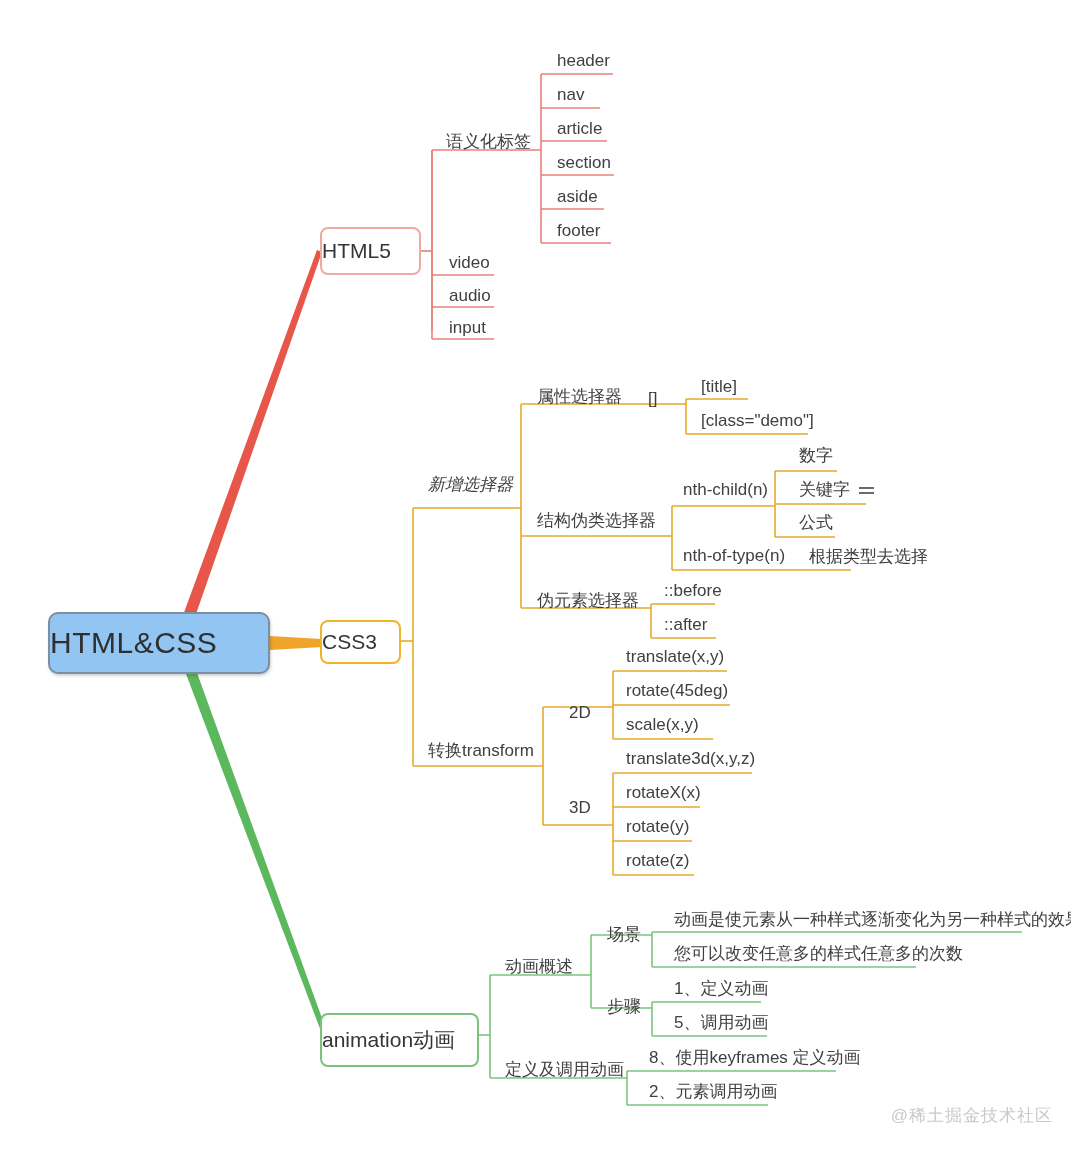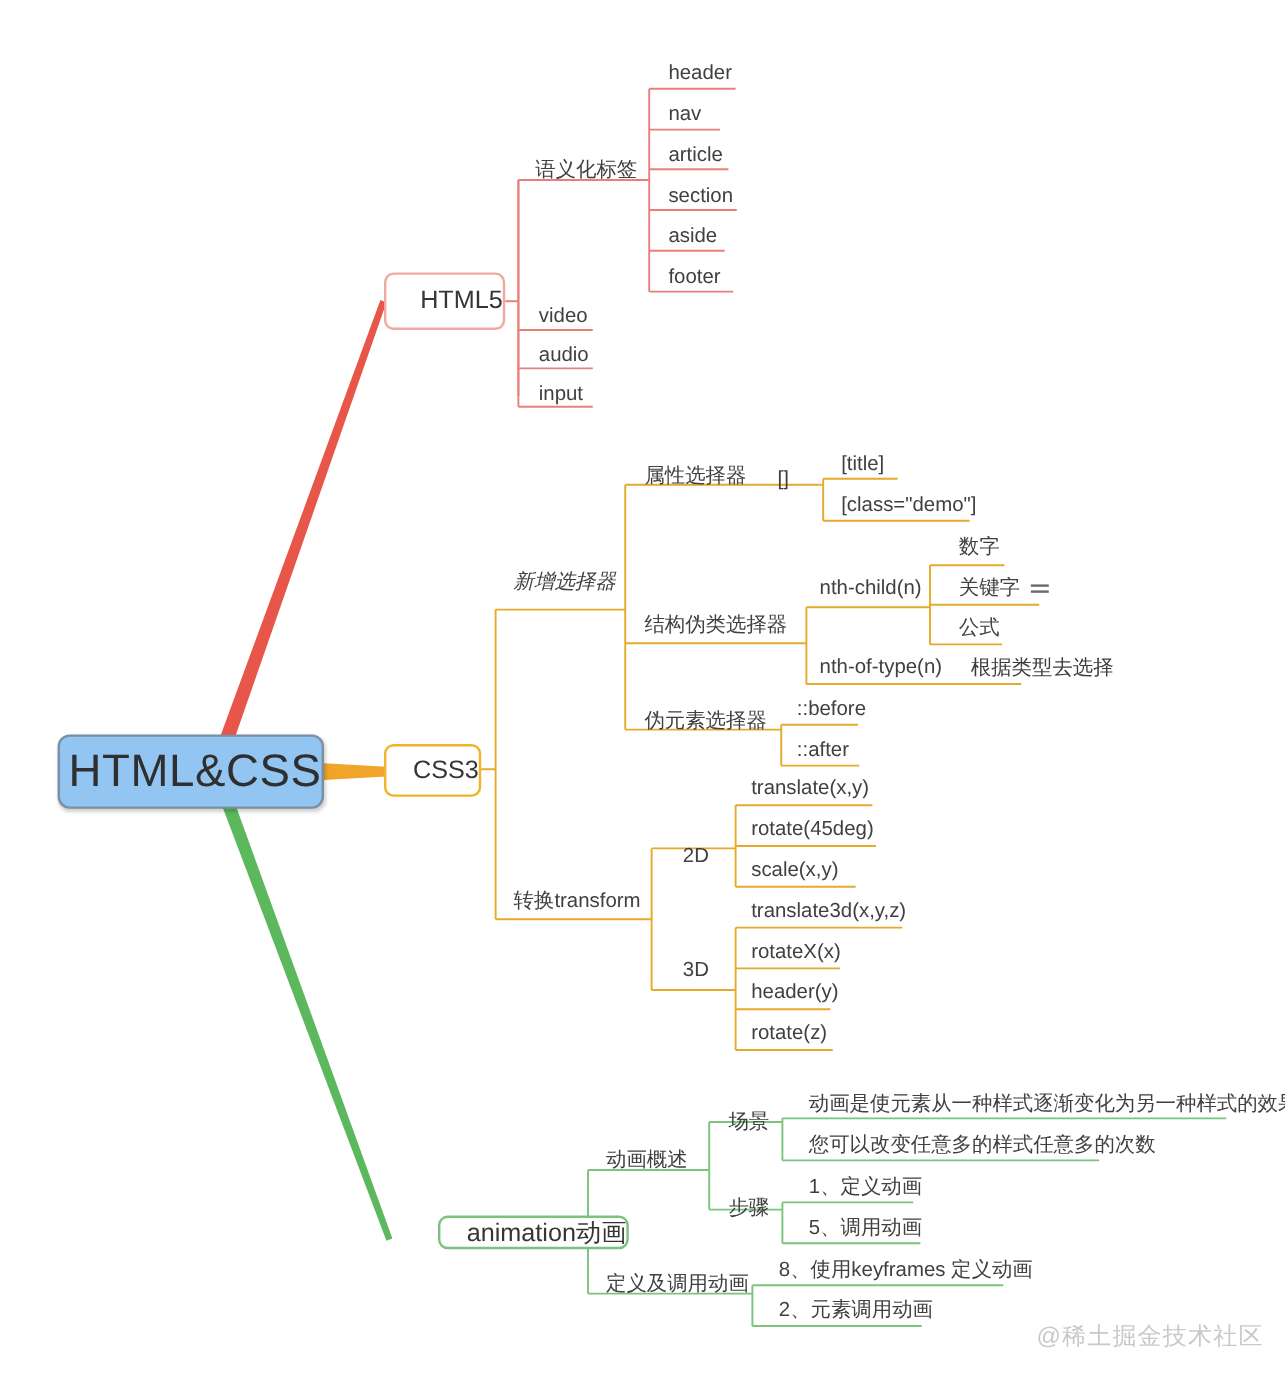--- a/index.html
+++ b/index.html
@@ -7,26 +7,26 @@
     width:1071px;height:1153px;position:relative;overflow:hidden;
     font-family:"Liberation Sans","DejaVu Sans",sans-serif;
     color:#3a3a3a;
   }
   #canvas{position:absolute;inset:0;width:1071px;height:1153px;}
   #edges{position:absolute;left:0;top:0;width:1071px;height:1153px;pointer-events:none;}
 
   
   .nodebox{
     position:absolute;box-sizing:border-box;
-    display:flex;align-items:center;justify-content:flex-end;
+    display:flex;align-items:center;justify-content:flex-start;
     border-radius:8px;white-space:nowrap;
   }
   .root{
     background:#92c5f2;border:2px solid #7a8fa3;border-radius:10px;
-    font-size:38px;color:#2f2f2f;letter-spacing:.5px;
+    font-size:30px;color:#2f2f2f;letter-spacing:.5px;
     box-shadow:1px 2px 3px rgba(0,0,0,.18);
   }
   .branchbox{
     background:#ffffff;border:2px solid #f0a9a0;
     font-size:21px;color:#353535;
   }
   .branchbox.b-css{border-color:#f0b429;}
   .branchbox.b-anim{border-color:#79c37e;}
 
   
@@ -42,21 +42,21 @@
     display:inline-block;width:15px;height:11px;vertical-align:middle;
     margin-left:9px;position:relative;
   }
   .note-icon::before,.note-icon::after{
     content:"";position:absolute;left:0;width:15px;height:1.5px;background:#6b6b6b;
   }
   .note-icon::before{top:2px;}
   .note-icon::after{top:7px;}
 
   .watermark{
-    position:absolute;right:18px;bottom:26px;font-size:20px;color:#c9c9c9;
+    position:absolute;right:18px;bottom:26px;font-size:17px;color:#c9c9c9;
     white-space:nowrap;letter-spacing:1px;
   }
 </style>
 </head>
 <body>
 
 <div id="canvas">
 
   <svg id="edges" viewBox="0 0 1071 1153" xmlns="http://www.w3.org/2000/svg">
 
@@ -167,21 +167,21 @@
   </div>
 
   <div class="nodebox branchbox b-html" style="left:320px;top:227px;width:101px;height:48px;">
     <span>HTML5</span>
   </div>
 
   <div class="nodebox branchbox b-css" style="left:320px;top:620px;width:81px;height:44px;">
     <span>CSS3</span>
   </div>
 
-  <div class="nodebox branchbox b-anim" style="left:320px;top:1013px;width:159px;height:28px;margin-left:45px;">
+  <div class="nodebox branchbox b-anim" style="left:320px;top:1013px;width:159px;height:54px;">
     <span>animation动画</span>
   </div>
 
   <div class="leaf" style="left:440px;top:133px;">语义化标签</div>
 
   <div class="leaf" style="left:551px;top:52px;">header</div>
   <div class="leaf" style="left:551px;top:86px;">nav</div>
   <div class="leaf" style="left:551px;top:120px;">article</div>
   <div class="leaf" style="left:551px;top:154px;">section</div>
   <div class="leaf" style="left:551px;top:188px;">aside</div>
@@ -221,21 +221,21 @@
   <div class="leaf" style="left:422px;top:742px;">转换transform</div>
 
   <div class="leaf" style="left:563px;top:704px;">2D</div>
   <div class="leaf" style="left:620px;top:648px;">translate(x,y)</div>
   <div class="leaf" style="left:620px;top:682px;">rotate(45deg)</div>
   <div class="leaf" style="left:620px;top:716px;">scale(x,y)</div>
 
   <div class="leaf" style="left:563px;top:799px;">3D</div>
   <div class="leaf" style="left:620px;top:750px;">translate3d(x,y,z)</div>
   <div class="leaf" style="left:620px;top:784px;">rotateX(x)</div>
-  <div class="leaf" style="left:620px;top:818px;">header(y)</div>
+  <div class="leaf" style="left:620px;top:818px;">rotate(y)</div>
   <div class="leaf" style="left:620px;top:852px;">rotate(z)</div>
 
   <div class="leaf" style="left:499px;top:958px;">动画概述</div>
 
   <div class="leaf" style="left:601px;top:926px;">场景</div>
   <div class="leaf" style="left:668px;top:911px;">动画是使元素从一种样式逐渐变化为另一种样式的效果</div>
   <div class="leaf" style="left:668px;top:945px;">您可以改变任意多的样式任意多的次数</div>
 
   <div class="leaf" style="left:601px;top:998px;">步骤</div>
   <div class="leaf" style="left:668px;top:980px;">1、定义动画</div>

